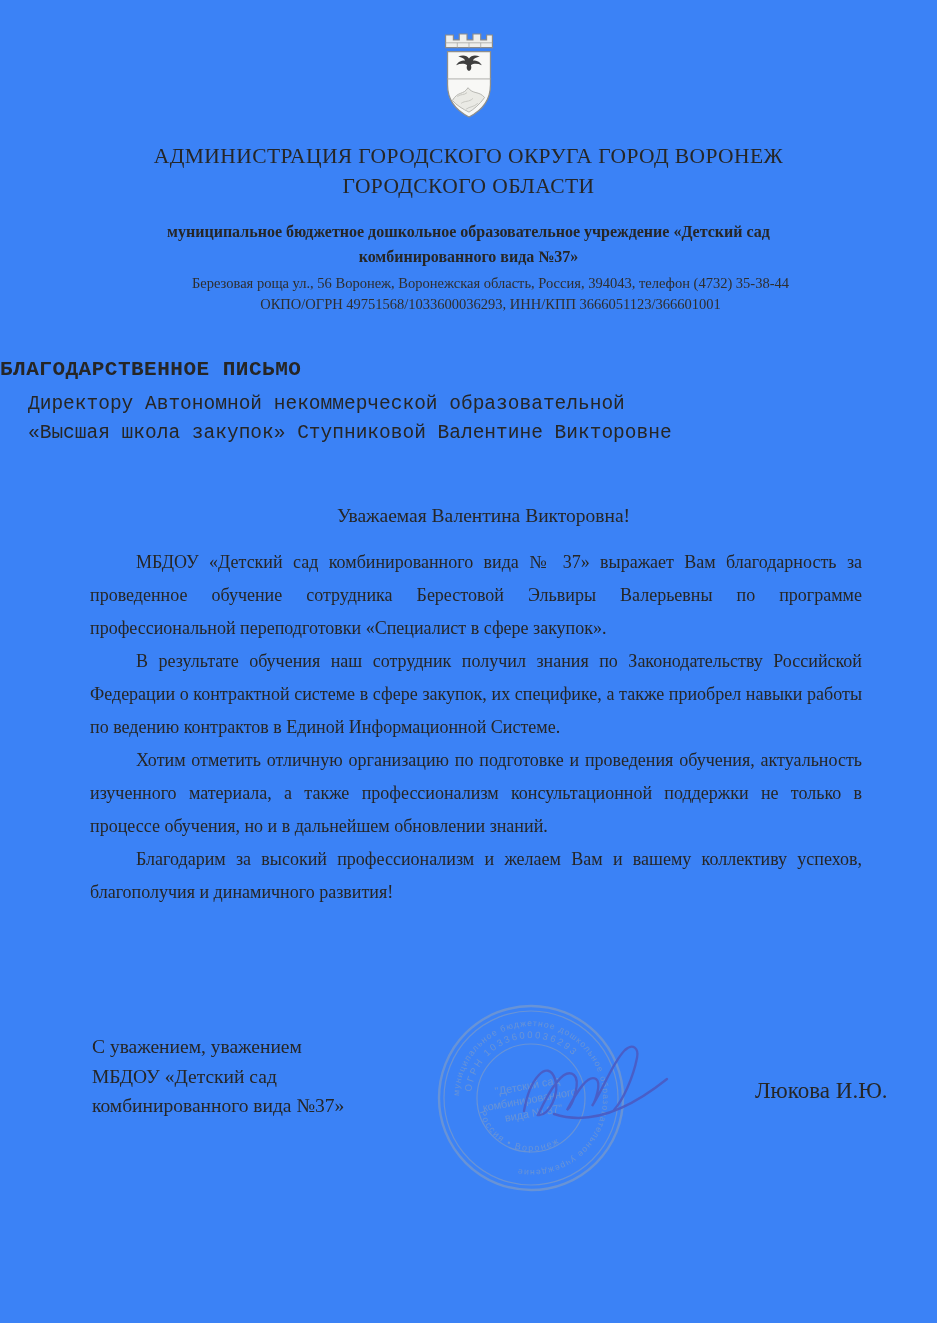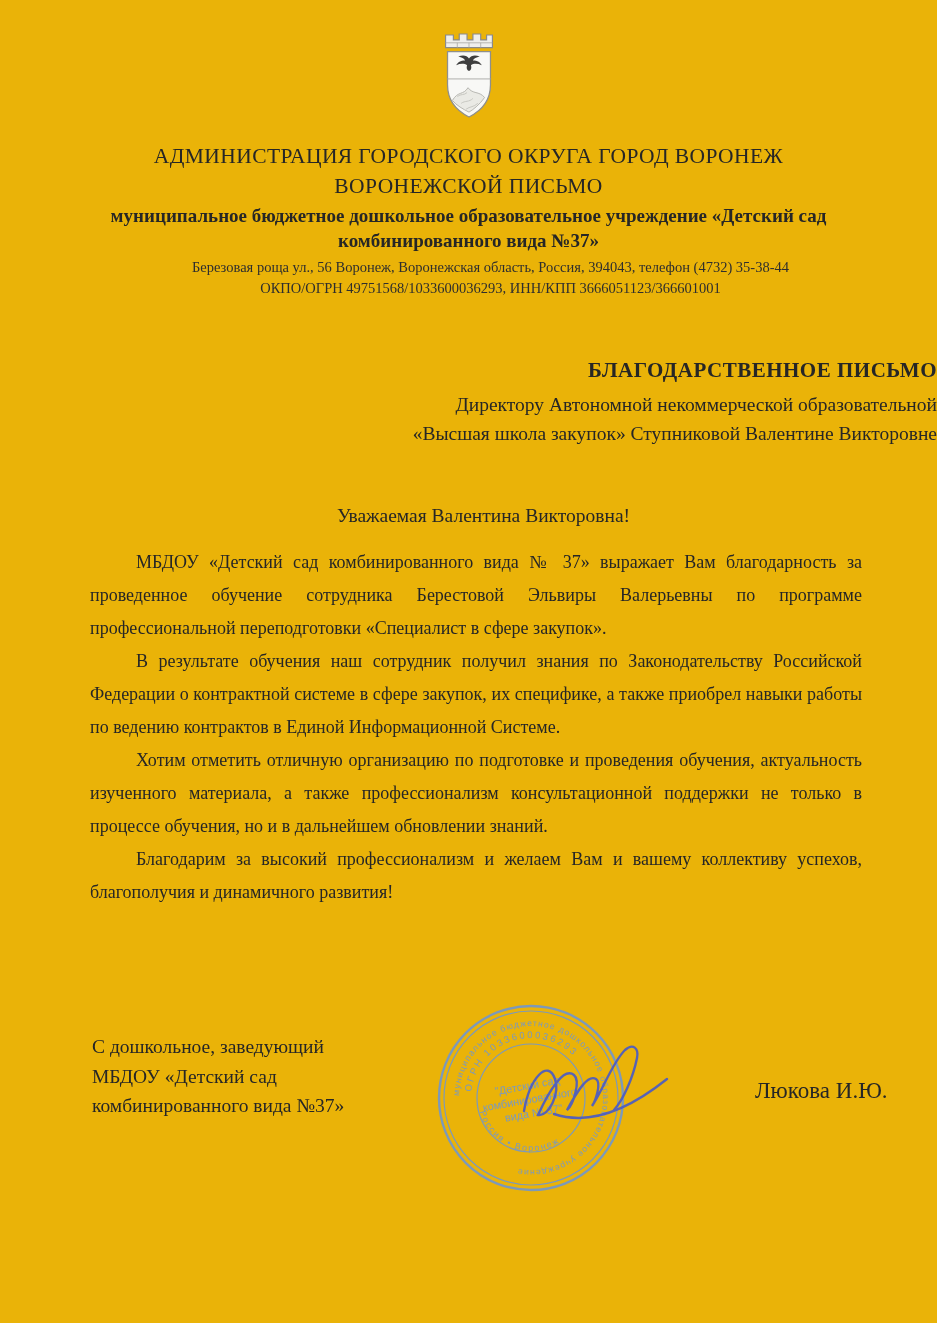--- a/index.html
+++ b/index.html
@@ -2,21 +2,21 @@
 <html lang="ru"><head>
 <meta charset="utf-8">
 <style>
   * { margin: 0; padding: 0; box-sizing: border-box; }
   html, body { background: #e8e8e8; }
   .page {
     position: relative;
     width: 937px;
     height: 1323px;
     margin: 0 auto;
-    background: #eab308;
+    background: #3b82f6;
     font-family: "Liberation Serif", "DejaVu Serif", serif;
     color: #262626;
     overflow: hidden;
   }
   
   .emblem {
     position: absolute;
     top: 26px;
     left: 50%;
     transform: translateX(-50%);
@@ -28,50 +28,52 @@
     left: 0;
     width: 100%;
     text-align: center;
   }
   .org-line {
     font-size: 21.5px;
     line-height: 30px;
     letter-spacing: 0.4px;
   }
   .institution {
-    margin-top: 2px;
+    margin-top: 18px;
     font-weight: bold;
-    font-size: 19px;
+    font-size: 16px;
     line-height: 25px;
   }
   .address {
     margin-top: 4px;
     font-size: 14.5px;
     line-height: 21px;
     color: #2e2e2e;
     padding-left: 44px;
   }
   
   .title-block {
     position: absolute;
     top: 356px;
     left: 0;
     width: 100%;
-    text-align: right;
+    text-align: left;
+    font-family: Liberation Mono, monospace;
   }
   .letter-title {
     font-weight: bold;
     font-size: 21px;
     letter-spacing: 0.5px;
     line-height: 28px;
   }
   .addressee {
     margin-top: 6px;
     font-size: 19.5px;
     line-height: 29px;
+    padding-left: 28px;
   }
   
   .salutation {
     position: absolute;
     top: 505px;
     left: 0;
     width: 100%;
     text-align: center;
     font-size: 19.5px;
     margin-left: 15px;
@@ -129,21 +131,21 @@
 
       <path d="M42,33 c-2,-3 -6,-4 -11,-2 c3.5,1 6,2 7,4 c-4.5,0 -8,2 -9,5 c4,-2 8.5,-2 11,0 c-1,3 0,5 2,6 c2,-1 3,-3 2,-6 c2.5,-2 7,-2 11,0 c-1,-3 -4.5,-5 -9,-5 c1,-2 3.5,-3 7,-4 c-5,-2 -9,-1 -11,2 z" fill="#3e3e3e"></path>
 
       <path d="M25,76 C31,66 36,71 41,63 C46,70 52,66 58,73 C53,80 47,85 42,88 C36,85 29,81 25,76 Z" fill="#eaeae5" stroke="#b5b5b0" stroke-width="1"></path>
       <path d="M30,72 C34,69 37,71 40,68 M34,79 C38,76 42,78 46,74 M39,85 C43,82 47,83 51,79" fill="none" stroke="#c2c2bd" stroke-width="0.9"></path>
     </svg>
   </div>
 
   <div class="header">
     <div class="org-line">АДМИНИСТРАЦИЯ ГОРОДСКОГО ОКРУГА ГОРОД ВОРОНЕЖ</div>
-    <div class="org-line">ВОРОНЕЖСКОЙ ПИСЬМО</div>
+    <div class="org-line">ГОРОДСКОГО ОБЛАСТИ</div>
     <div class="institution">
       <div>муниципальное бюджетное дошкольное образовательное учреждение «Детский сад</div>
       <div>комбинированного вида №37»</div>
     </div>
     <div class="address">
       <div>Березовая роща ул., 56 Воронеж, Воронежская область, Россия, 394043, телефон (4732) 35-38-44</div>
       <div>ОКПО/ОГРН 49751568/1033600036293, ИНН/КПП 3666051123/366601001</div>
     </div>
   </div>
 
@@ -158,21 +160,21 @@
   <div class="salutation">Уважаемая Валентина Викторовна!</div>
 
   <div class="body-text">
     <p>МБДОУ «Детский сад комбинированного вида № 37» выражает Вам благодарность за проведенное обучение сотрудника Берестовой Эльвиры Валерьевны по программе профессиональной переподготовки «Специалист в сфере закупок».</p>
     <p>В результате обучения наш сотрудник получил знания по Законодательству Российской Федерации о контрактной системе в сфере закупок, их специфике, а также приобрел навыки работы по ведению контрактов в Единой Информационной Системе.</p>
     <p>Хотим отметить отличную организацию по подготовке и проведения обучения, актуальность изученного материала, а также профессионализм консультационной поддержки не только в процессе обучения, но и в дальнейшем обновлении знаний.</p>
     <p>Благодарим за высокий профессионализм и желаем Вам и вашему коллективу успехов, благополучия и динамичного развития!</p>
   </div>
 
   <div class="closing">
-    <div>С дошкольное, заведующий</div>
+    <div>С уважением, уважением</div>
     <div>МБДОУ «Детский сад</div>
     <div>комбинированного вида №37»</div>
   </div>
 
   <div class="stamp-wrap">
     <svg width="250" height="212" viewBox="0 0 250 212" xmlns="http://www.w3.org/2000/svg">
       <defs>
         <path id="ringPath" d="M 33,105 A 72,72 0 1 1 177,105 A 72,72 0 1 1 33,105"></path>
         <path id="ogrnPath" d="M 45,105 A 60,60 0 0 1 165,105"></path>
         <path id="botPath" d="M 52,105 A 53,53 0 0 0 158,105"></path>

